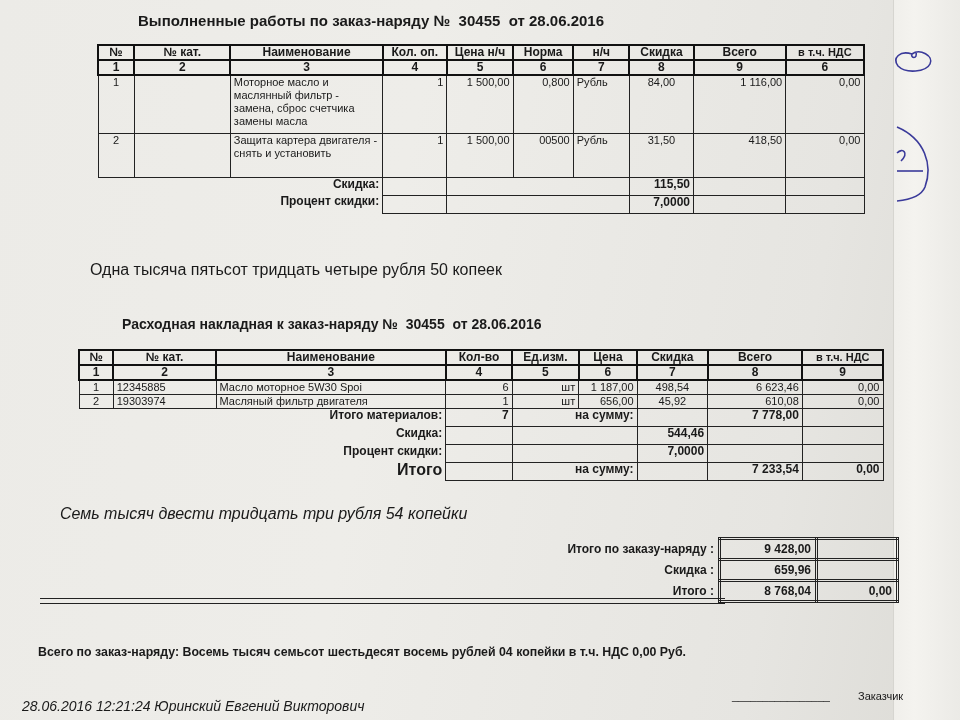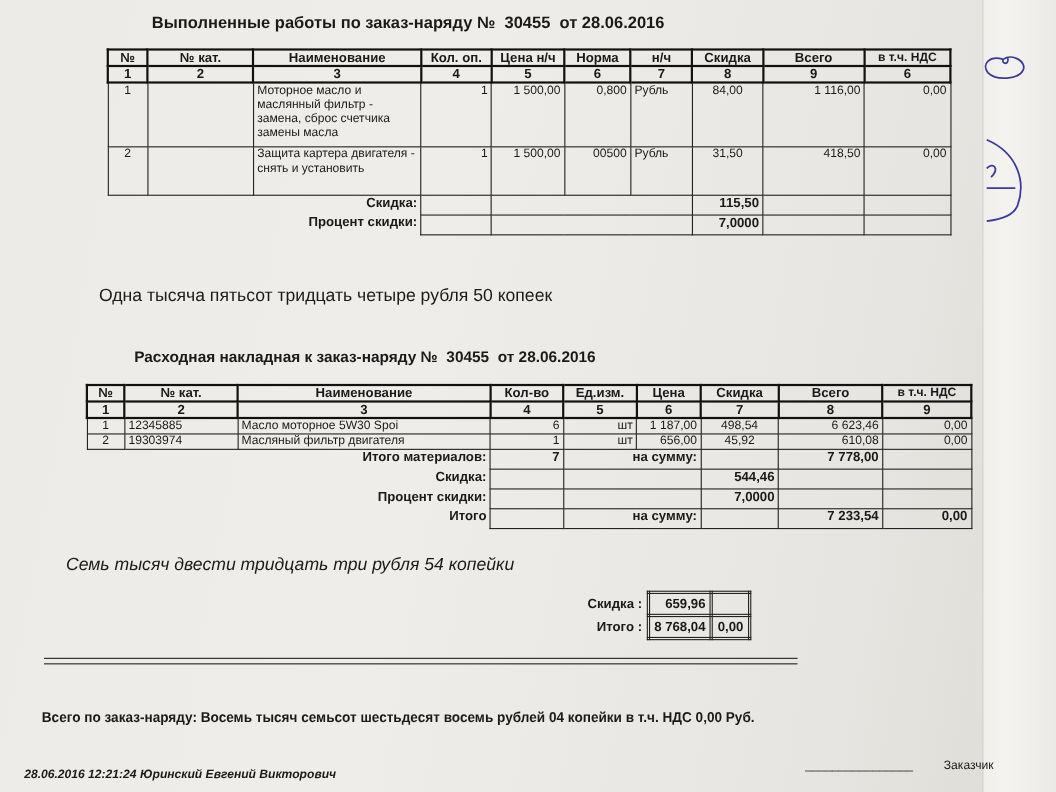--- a/index.html
+++ b/index.html
@@ -224,46 +224,51 @@
   </tr>
   <tr style="height:18px">
     <td class="nob r b" colspan="3" style="font-size:12px">Процент скидки:</td>
     <td></td>
     <td colspan="2"></td>
     <td class="r b" style="font-size:12px">7,0000</td>
     <td></td>
     <td></td>
   </tr>
   <tr style="height:18px">
-    <td class="nob r b" colspan="3" style="font-size:12px">Итого</td>
+    <td class="nob r b" colspan="3" style="font-size:16px">Итого</td>
     <td></td>
     <td class="r b" colspan="2" style="font-size:12px">на сумму:</td>
     <td></td>
     <td class="r b" style="font-size:12px">7 233,54</td>
     <td class="r b" style="font-size:12px">0,00</td>
   </tr>
 </tbody>
   </table>
 
 <div class="words italic" style="left:60px;top:505px;">Семь тысяч двести тридцать три рубля 54 копейки</div>
 
 <table class="sumtable" style="left:530px;top:537px;">
   <tbody>
+      <tr>
+    <td class="lbl" style="width:180px">Итого по заказу-наряду :</td>
+    <td class="val b" style="width:86px">9 428,00</td>
+    <td class="val" style="width:70px"></td>
+  </tr>
   <tr>
     <td class="lbl">Скидка :</td>
     <td class="val b">659,96</td>
     <td class="val"></td>
   </tr>
   <tr>
     <td class="lbl">Итого :</td>
     <td class="val b">8 768,04</td>
     <td class="val b">0,00</td>
   </tr>
 </tbody>
   </table>
 
 <div class="hr-double"></div>
 
 <div class="words b" style="left:38px;top:644px;font-size:13px;transform:scaleX(0.95);transform-origin:left;">Всего по заказ-наряду: Восемь тысяч семьсот шестьдесят восемь рублей 04 копейки в т.ч. НДС 0,00 Руб.</div>
 
-<div class="words italic" style="left:22px;top:698px;font-size:11px;font-weight:bold;">28.06.2016 12:21:24 Юринский Евгений Викторович</div>
+<div class="words italic" style="left:22px;top:698px;font-size:14px;">28.06.2016 12:21:24 Юринский Евгений Викторович</div>
 <div class="words" style="left:732px;top:690px;font-size:11px;">________________</div>
 <div class="words" style="left:858px;top:690px;font-size:11px;">Заказчик</div>
 
 </body></html>

